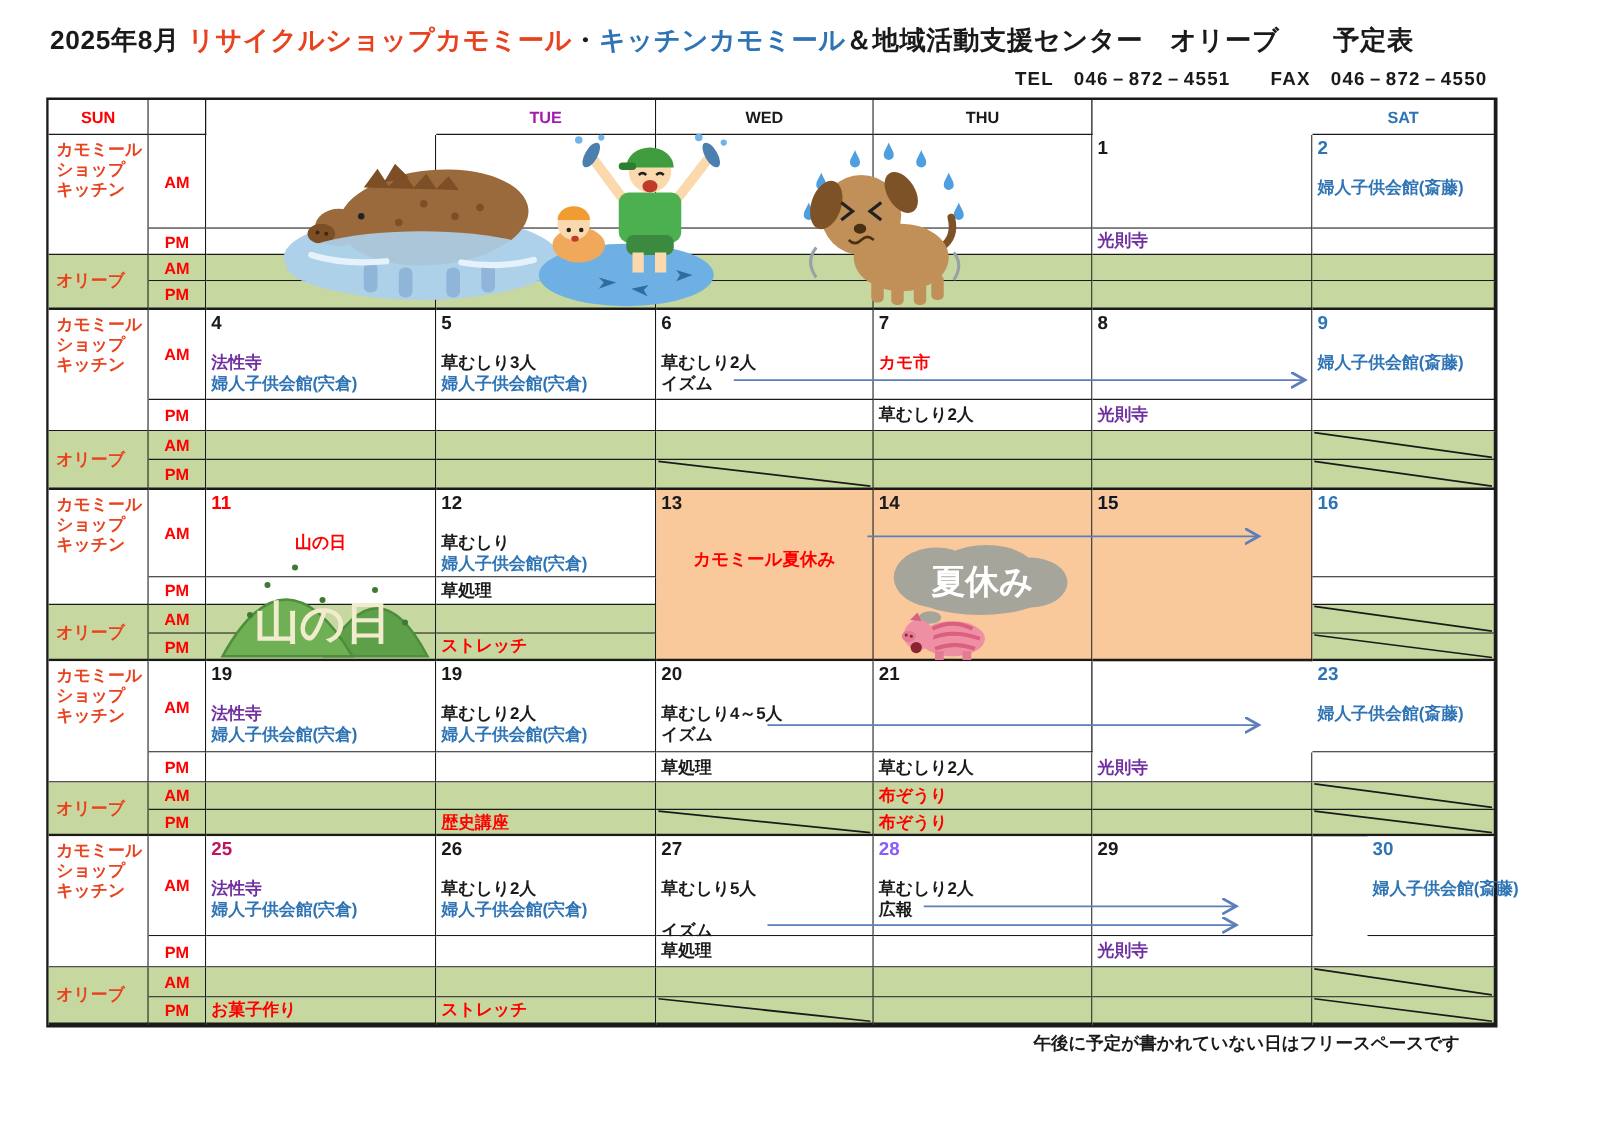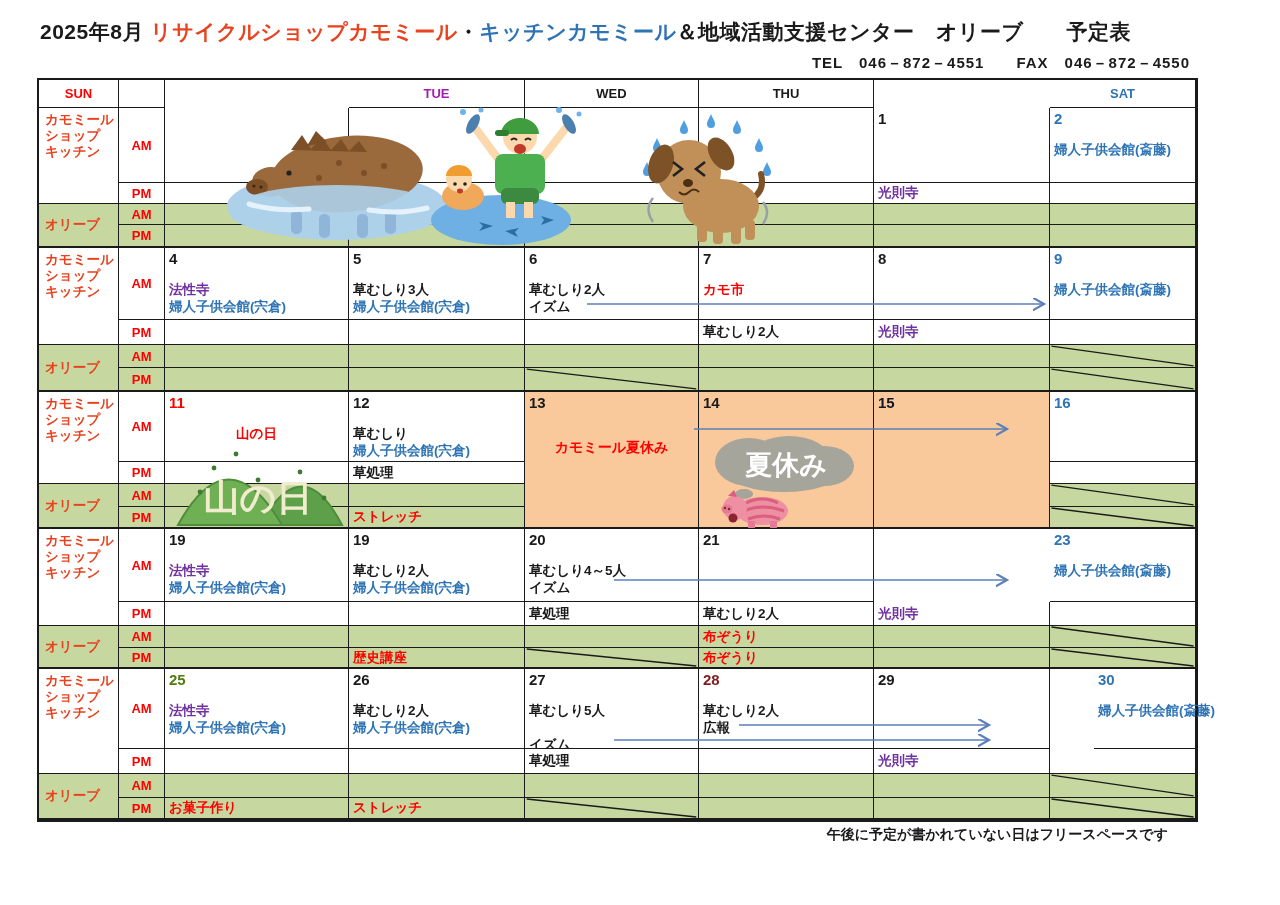--- a/index.html
+++ b/index.html
@@ -335,21 +335,21 @@
 キッチン</div>
       </div>
       <div class="cell green lbl-center bandend" style="grid-area: 20 / 1 / span 2;">
         <div class="labeltext" style="padding-top: 0px; color: rgb(232, 66, 31);">オリーブ</div>
       </div>
       <div class="cell ampm " style="grid-area: 18 / 2; color: rgb(255, 0, 0);">AM</div>
       <div class="cell ampm " style="grid-area: 19 / 2; color: rgb(255, 0, 0);">PM</div>
       <div class="cell ampm green" style="grid-area: 20 / 2; color: rgb(255, 0, 0);">AM</div>
       <div class="cell ampm green bandend" style="grid-area: 21 / 2; color: rgb(255, 0, 0);">PM</div>
       <div class="cell" style="grid-area: 18 / 3;">
-        <div class="date" style="color: #4d7c0f;">25</div>
+        <div class="date" style="color: #be185d;">25</div>
         <div class="am-lines">
           <div class="ln" style="color: rgb(112, 48, 160);">法性寺</div>
           <div class="ln" style="color: rgb(46, 116, 181);">婦人子供会館(宍倉)</div>
         </div>
       </div>
       <div class="cell rowline" style="grid-area: 19 / 3;"></div>
       <div class="cell green rowline" style="grid-area: 20 / 3;"></div>
       <div class="cell green rowline bandend" style="grid-area: 21 / 3;">
         <div class="ln" style="color: rgb(255, 0, 0);">お菓子作り</div>
       </div>
@@ -376,21 +376,21 @@
       <div class="cell rowline" style="grid-area: 19 / 5;">
         <div class="ln" style="color: rgb(26, 26, 26);">草処理</div>
       </div>
       <div class="cell green rowline" style="grid-area: 20 / 5;"></div>
       <div class="cell green rowline bandend" style="grid-area: 21 / 5;">
         <svg class="slash" viewBox="0 0 100 100" preserveAspectRatio="none">
           <line x1="1" y1="5" x2="99" y2="95" stroke="#1a1a1a" stroke-width="1.4" vector-effect="non-scaling-stroke"></line>
         </svg>
       </div>
       <div class="cell" style="grid-area: 18 / 6;">
-        <div class="date" style="color: #7f1d1d;">28</div>
+        <div class="date" style="color: #8b5cf6;">28</div>
         <div class="am-lines">
           <div class="ln" style="color: rgb(26, 26, 26);">草むしり2人</div>
           <div class="ln" style="color: rgb(26, 26, 26);">広報</div>
         </div>
       </div>
       <div class="cell rowline" style="grid-area: 19 / 6;"></div>
       <div class="cell green rowline" style="grid-area: 20 / 6;"></div>
       <div class="cell green rowline bandend" style="grid-area: 21 / 6;"></div>
       <div class="cell" style="grid-area: 18 / 7;">
         <div class="date" style="color: rgb(26, 26, 26);">29</div>

